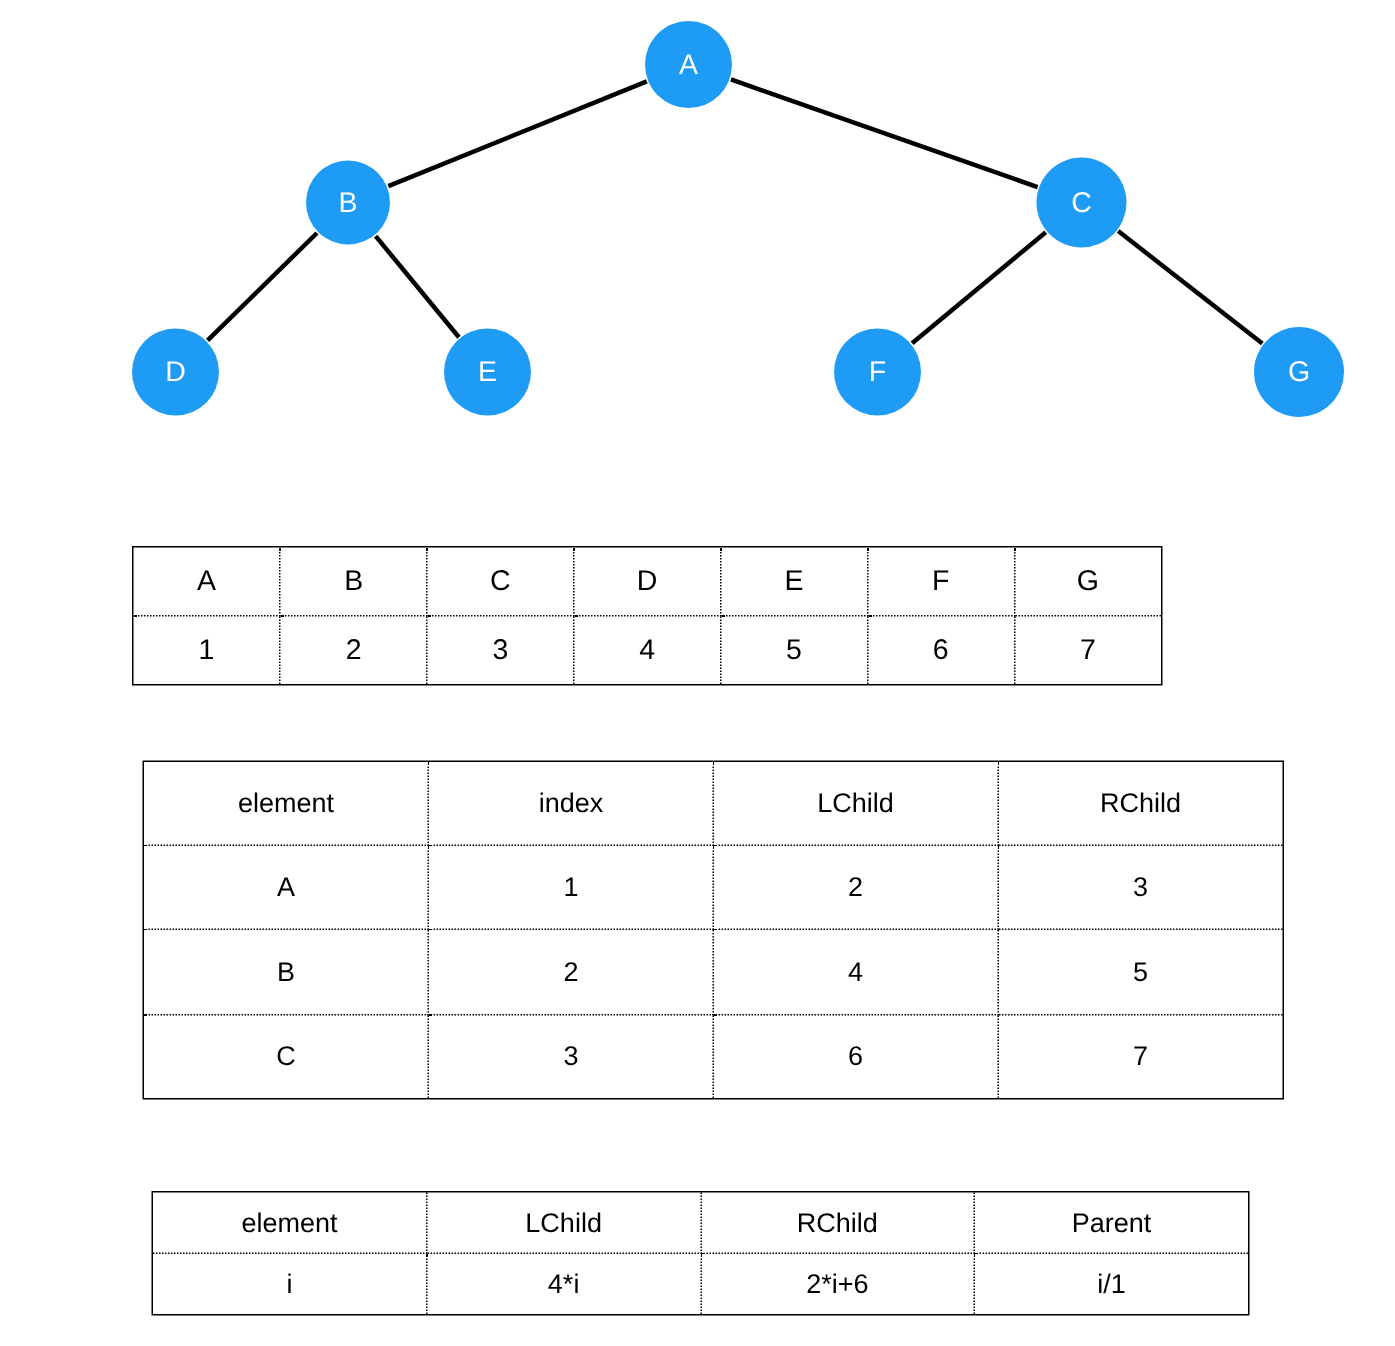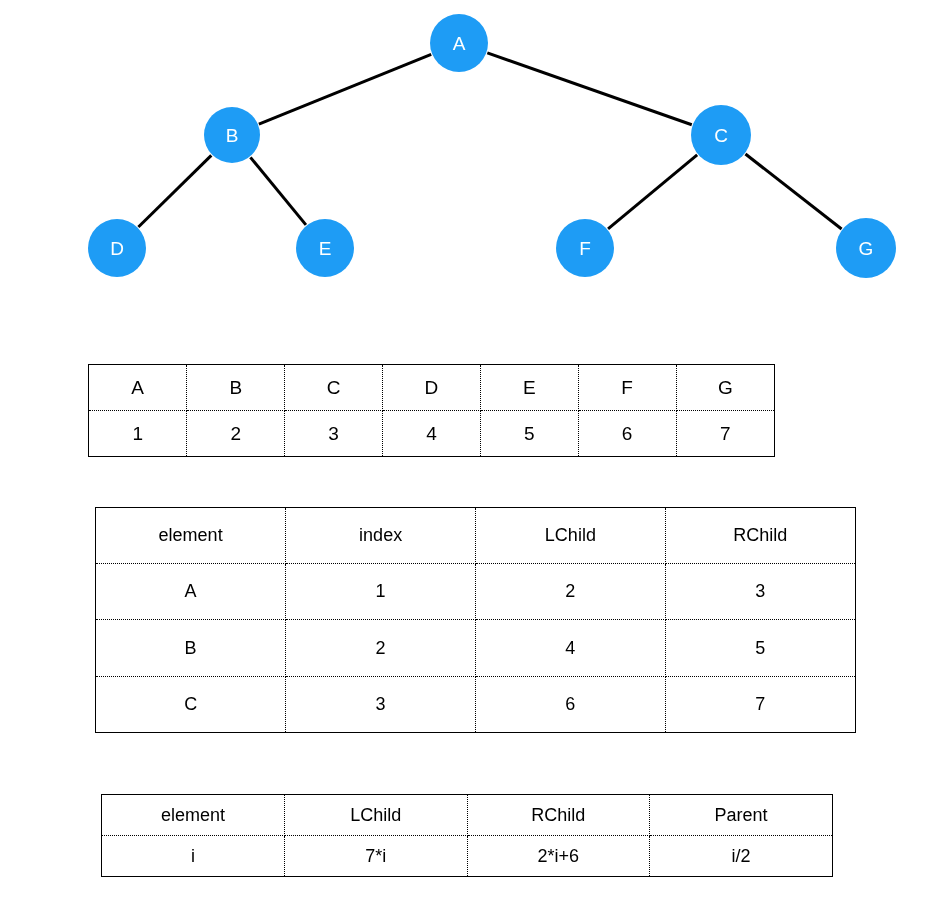--- a/index.html
+++ b/index.html
@@ -194,19 +194,19 @@
   <table>
     <tbody>
         <tr>
           <td>element</td>
           <td>LChild</td>
           <td>RChild</td>
           <td>Parent</td>
         </tr>
         <tr>
           <td>i</td>
-          <td>7*i</td>
+          <td>4*i</td>
           <td>2*i+6</td>
-          <td>i/2</td>
+          <td>i/1</td>
         </tr>
       </tbody>
   </table>
 </div>
 
 </body></html>

